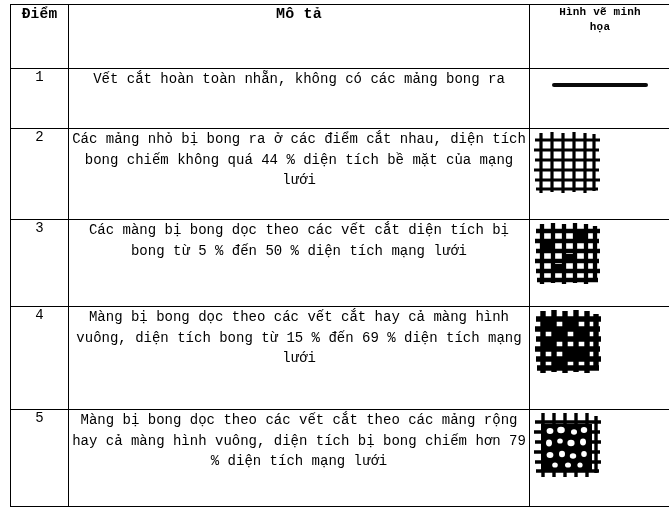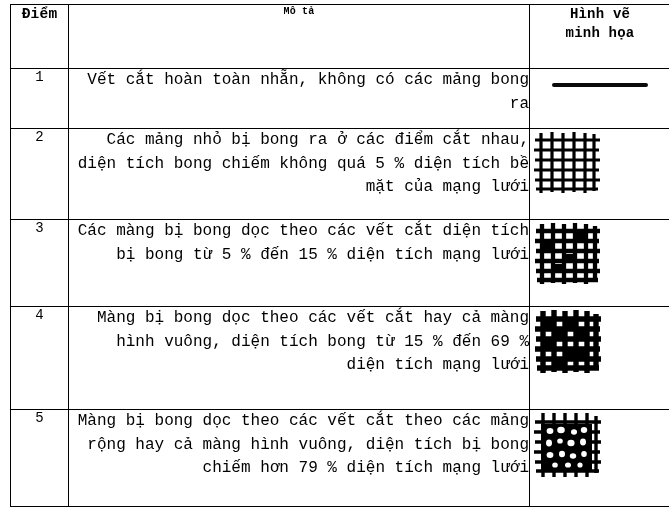--- a/index.html
+++ b/index.html
@@ -49,34 +49,34 @@
   thead th {
     font-weight: bold;
     font-size: 14.5px;
     text-align: center;
     vertical-align: middle;
     height: 63px;
     line-height: 1.35;
     letter-spacing: .2px;
   }
   thead th.h-score  { font-size: 14.5px; }
-  thead th.h-desc   { font-size: 10px; }
-  thead th.h-figure { font-size: 14px; padding: 0 24px; margin-top: 44px; }
+  thead th.h-desc   { font-size: 15px; }
+  thead th.h-figure { font-size: 11px; padding: 0 24px; margin-top: 44px; }
 
   
   td.score {
     text-align: center;
     font-size: 14px;
     padding-top: 19px;
   }
   td.desc {
-    font-size: 16px;
+    font-size: 14px;
     line-height: 1.48;
     padding: 13px 10px 10px 12px;
-    text-align: right;
+    text-align: center;
     hyphens: none;
   }
   td.figure {
     text-align: center;
     vertical-align: top;
     padding-top: 10px;
   }
 
   tr.r1 td { height: 59px; }
   tr.r2 td { height: 90px; }
@@ -126,21 +126,21 @@
         <td class="desc">Vết cắt hoàn toàn nhẵn, không có các mảng bong ra</td>
         <td class="figure">
           <span class="fig-wrap">
             <span class="fig-line"></span>
           </span>
         </td>
       </tr>
 
       <tr class="r2">
         <td class="score">2</td>
-        <td class="desc">Các mảng nhỏ bị bong ra ở các điểm cắt nhau, diện tích bong chiếm không quá 5 % diện tích bề mặt của mạng lưới</td>
+        <td class="desc">Các mảng nhỏ bị bong ra ở các điểm cắt nhau, diện tích bong chiếm không quá 44 % diện tích bề mặt của mạng lưới</td>
         <td class="figure">
           <svg class="fig-grid" width="72" height="68" viewBox="0 0 72 68">
             <g stroke="#000" stroke-width="3.2" stroke-linecap="butt">
               <line x1="11" y1="4" x2="11" y2="64"></line>
               <line x1="22" y1="3" x2="22" y2="63"></line>
               <line x1="33" y1="4" x2="33" y2="64"></line>
               <line x1="44" y1="3" x2="44" y2="63"></line>
               <line x1="55" y1="4" x2="55" y2="64"></line>
               <line x1="64" y1="5" x2="64" y2="62"></line>
               <line x1="5" y1="11" x2="70" y2="11"></line>
@@ -149,21 +149,21 @@
               <line x1="4" y1="41" x2="69" y2="41"></line>
               <line x1="5" y1="51" x2="70" y2="51"></line>
               <line x1="6" y1="60" x2="68" y2="60"></line>
             </g>
           </svg>
         </td>
       </tr>
 
       <tr class="r3">
         <td class="score">3</td>
-        <td class="desc">Các màng bị bong dọc theo các vết cắt diện tích bị bong từ 5 % đến 15 % diện tích mạng lưới</td>
+        <td class="desc">Các màng bị bong dọc theo các vết cắt diện tích bị bong từ 5 % đến 50 % diện tích mạng lưới</td>
         <td class="figure">
           <svg class="fig-grid" width="72" height="68" viewBox="0 0 72 68">
             <g stroke="#000" stroke-width="4.3" stroke-linecap="butt">
               <line x1="12" y1="4" x2="12" y2="64"></line>
               <line x1="23" y1="3" x2="23" y2="63"></line>
               <line x1="34" y1="4" x2="34" y2="64"></line>
               <line x1="45" y1="3" x2="45" y2="63"></line>
               <line x1="56" y1="4" x2="56" y2="64"></line>
               <line x1="65" y1="6" x2="65" y2="61"></line>
               <line x1="6" y1="11" x2="70" y2="11"></line>

